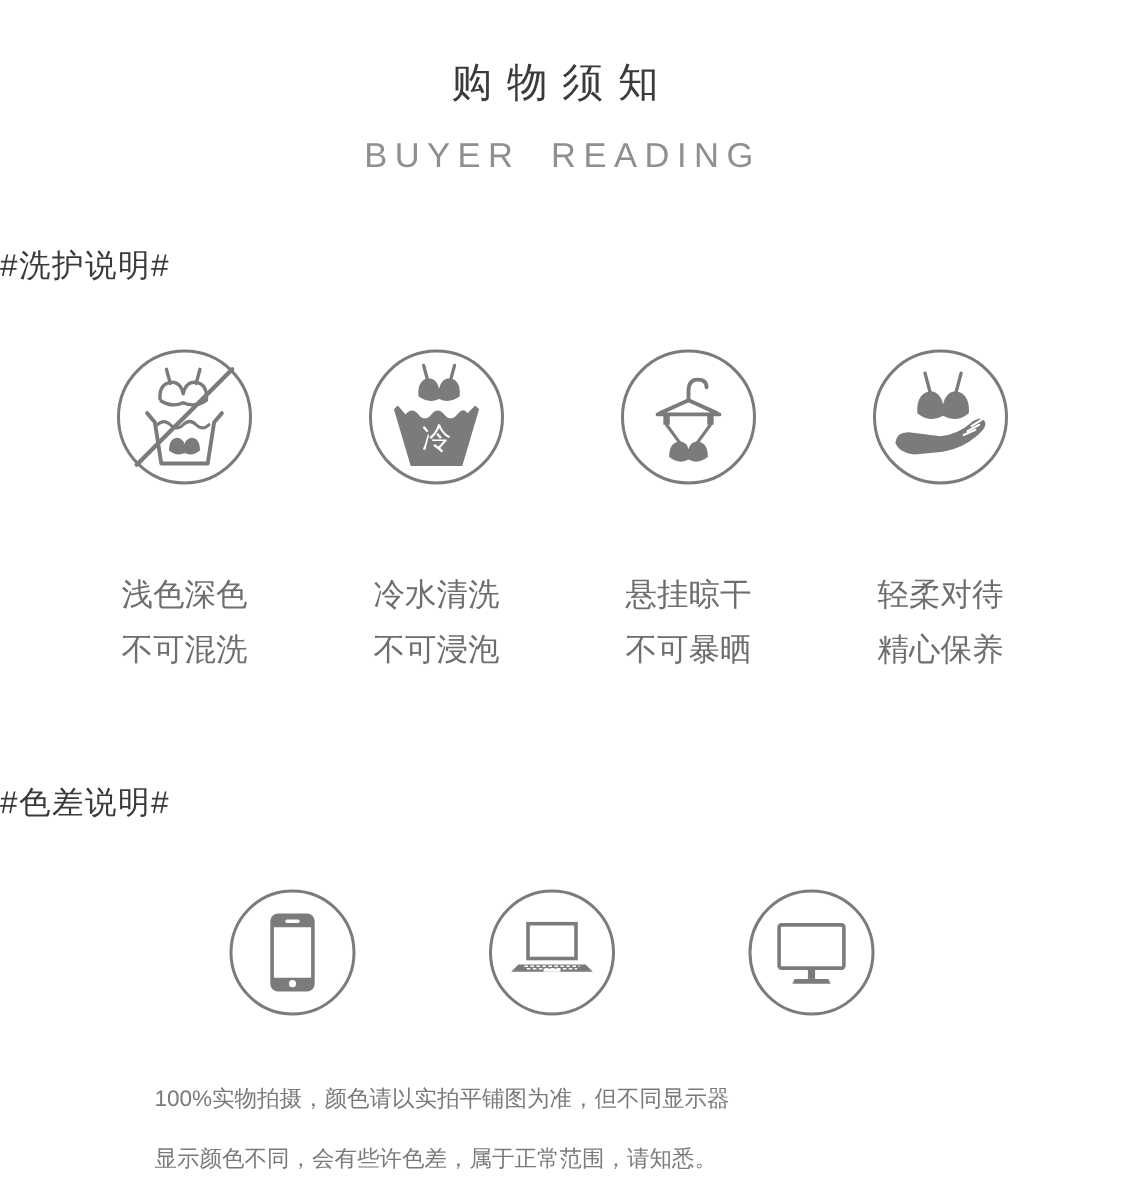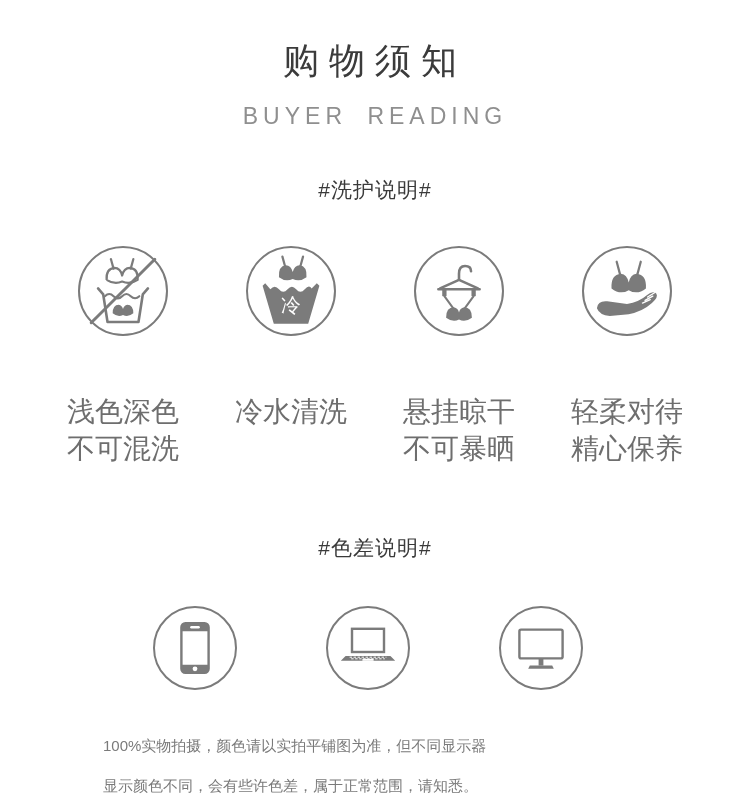--- a/index.html
+++ b/index.html
@@ -21,36 +21,36 @@
     width:750px;
     height:794px;
     margin:0 auto;
     background:var(--page-bg,#fff);
     overflow:hidden;
   }
   .title{
     margin:0;
     padding-top:37px;
     text-align:center;
-    font-size:36px;
+    font-size:27px;
     font-weight:400;
     letter-spacing:10px;
     color:var(--title-dark,#3b3b3b);
   }
   .subtitle{
     margin-top:17px;
     text-align:center;
     font-size:23px;
     letter-spacing:5px;
     word-spacing:9px;
     color:var(--subtitle-gray,#8f8f8f);
   }
   .section-heading{
     margin-top:46px;
-    text-align:center;
+    text-align:left;
     font-size:21px;
     font-weight:400;
     letter-spacing:1px;
     color:var(--heading-dark,#3a3a3a);
   }
   .wash-row{
     width:672px;
     margin:42px auto 0;
     display:flex;
   }
@@ -80,23 +80,24 @@
     color:var(--icon-gray,#7b7b7b);
     display:flex;
     align-items:center;
     justify-content:center;
     box-sizing:content-box;
   }
   .icon-circle-sm svg{width:80px;height:80px;display:block;}
   .caption{
     margin-top:15px;
     text-align:center;
-    font-size:28px;
+    font-size:21px;
     line-height:37px;
     color:var(--caption-gray,#6e6e6e);
+    font-family:Liberation Mono, monospace;
   }
   .device-row{
     display:flex;
     gap:89px;
     width:fit-content;
     margin:44px 0 0 153px;
   }
   .note{
     margin:36px 0 0 103px;
     width:560px;
@@ -186,20 +187,21 @@
   <div class="wash-row">
     <div class="wash-item">
       <div class="caption">
         <div>浅色深色</div>
         <div>不可混洗</div>
       </div>
     </div>
     <div class="wash-item">
       <div class="caption">
         <div>冷水清洗</div>
+        <div>不可浸泡</div>
       </div>
     </div>
     <div class="wash-item">
       <div class="caption">
         <div>悬挂晾干</div>
         <div>不可暴晒</div>
       </div>
     </div>
     <div class="wash-item">
       <div class="caption">

